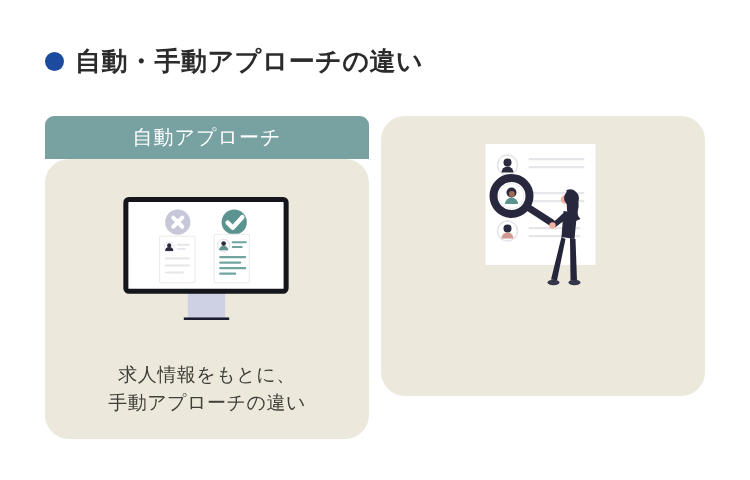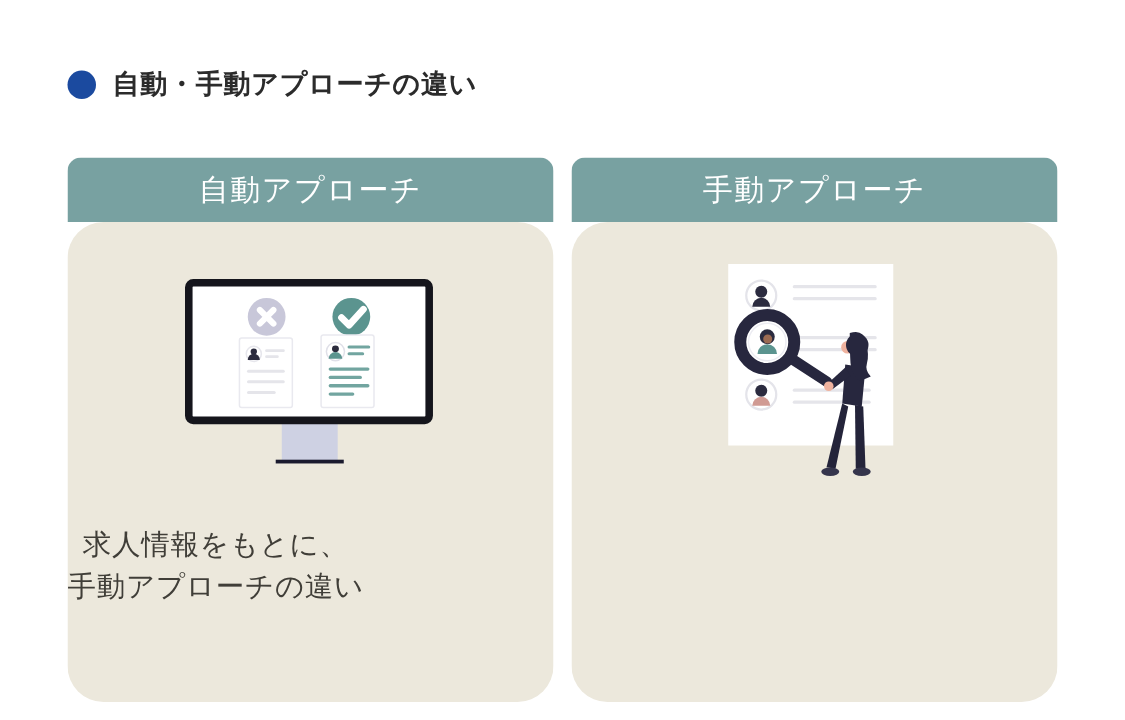--- a/index.html
+++ b/index.html
@@ -21,38 +21,38 @@
   }
   .title-row{
     display:flex;align-items:center;gap:11px;
     margin:44px 45px 0 45px;
   }
   .title-bullet{
     width:19px;height:19px;border-radius:50%;
     background:var(--accent-blue);flex:0 0 auto;
   }
   .page-title{
-    font-size:18px;font-weight:bold;color:var(--title-text);
+    font-size:26px;font-weight:bold;color:var(--title-text);
     letter-spacing:0.5px;
   }
   .cards{
     display:flex;gap:12px;margin:37px 45px 0 45px;
   }
   .card{
     flex:1 1 0;border-radius:9px;overflow:hidden;
     display:flex;flex-direction:column;
   }
   .card-header{
     height:43px;background:var(--header-bg);color:var(--header-text);
     display:flex;align-items:center;justify-content:center;
     font-size:20px;letter-spacing:1px;font-weight:500;
   }
   .card-body{
-    height:320px;background:var(--card-bg);
-    display:flex;flex-direction:column;align-items:flex-start;border-radius:24px;
+    height:280px;background:var(--card-bg);
+    display:flex;flex-direction:column;align-items:center;border-radius:24px;
   }
   .illus{
     height:202px;display:flex;align-items:center;justify-content:center;
     width:100%;
   }
   .caption{
     text-align:center;font-size:19px;line-height:28px;
     color:var(--caption-text);font-weight:500;letter-spacing:0.5px;
   }
 </style>
@@ -120,21 +120,20 @@
         </svg>
       </div>
       <div class="caption">
         <div>求人情報をもとに、</div>
         <div>手動アプローチの違い</div>
       </div>
     </div>
   </div>
 
   <div class="card">
-    <div class="card-header">手動アプローチ</div>
     <div class="card-body">
       <div class="illus">
         <svg width="150" height="150" viewBox="0 0 125 150">
 
           <g>
             <rect x="5" y="2" width="110" height="121" fill="#ffffff"></rect>
             <rect x="48" y="16" width="56" height="2.2" rx="1.1" fill="var(--gray-line)"></rect>
             <rect x="48" y="24" width="56" height="2.2" rx="1.1" fill="var(--gray-line)"></rect>
             <rect x="48" y="50" width="56" height="2.2" rx="1.1" fill="var(--gray-line)"></rect>
             <rect x="48" y="58" width="56" height="2.2" rx="1.1" fill="var(--gray-line)"></rect>

